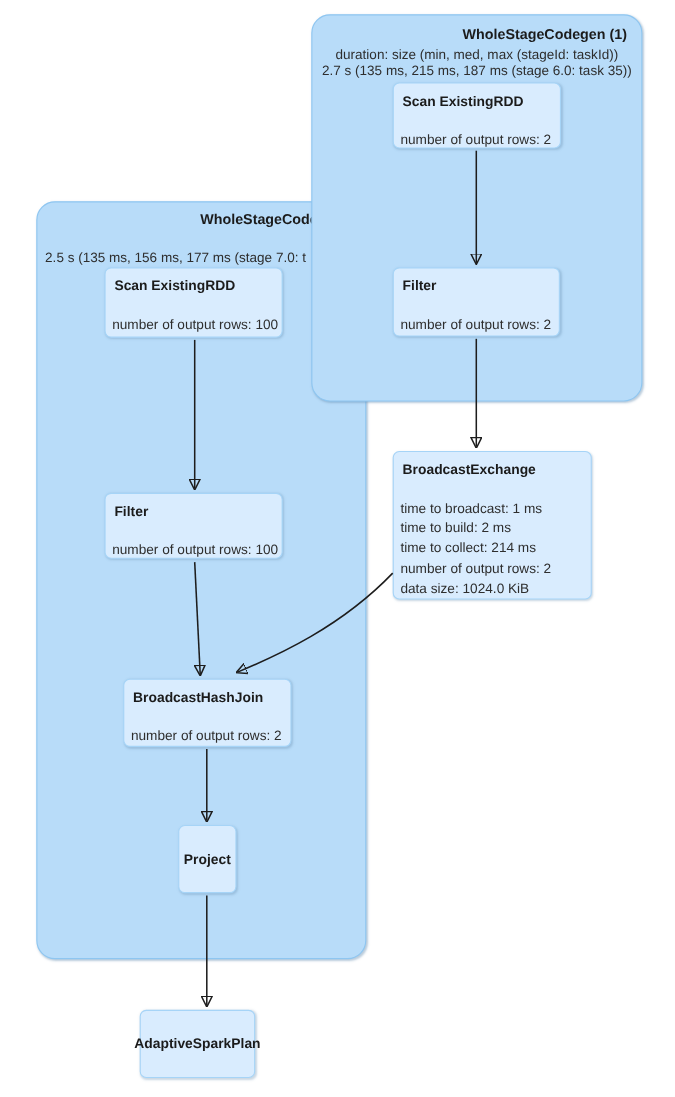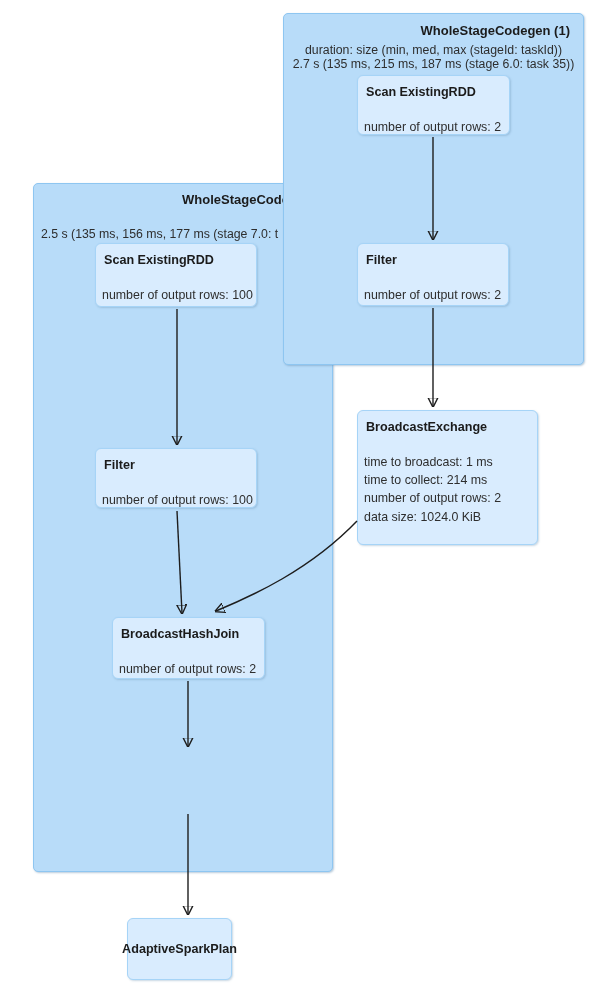--- a/index.html
+++ b/index.html
@@ -12,21 +12,21 @@
     position: relative;
     width: 614px;
     height: 997px;
     background: #ffffff;
     overflow: hidden;
   }
   .cluster {
     position: absolute;
     background: #b8dcf9;
     border: 1px solid #8ec6f1;
-    border-radius: 5px;
+    border-radius: 17px;
     box-shadow: 1px 1px 2px rgba(100, 140, 175, 0.45);
     box-sizing: border-box;
   }
   .cluster-title {
     position: absolute;
     font-size: 13px;
     font-weight: bold;
     color: #1b1b1b;
     white-space: nowrap;
   }
@@ -117,20 +117,21 @@
     <div class="node-title">Filter</div>
     <div class="node-metrics">
       <div>number of output rows: 2</div>
     </div>
   </div>
 
   <div class="node" style="left:357px; top:410px; width:181px; height:135px;">
     <div class="node-title">BroadcastExchange</div>
     <div class="node-metrics">
       <div>time to broadcast: 1 ms</div>
+      <div>time to build: 2 ms</div>
       <div>time to collect: 214 ms</div>
       <div>number of output rows: 2</div>
       <div>data size: 1024.0 KiB</div>
     </div>
   </div>
 
   <div class="node" style="left:95px; top:243px; width:162px; height:64px;">
     <div class="node-title">Scan ExistingRDD</div>
     <div class="node-metrics">
       <div>number of output rows: 100</div>
@@ -144,20 +145,23 @@
     </div>
   </div>
 
   <div class="node" style="left:112px; top:617px; width:153px; height:62px;">
     <div class="node-title">BroadcastHashJoin</div>
     <div class="node-metrics">
       <div>number of output rows: 2</div>
     </div>
   </div>
 
+  <div class="node center" style="left:162px; top:750px; width:53px; height:62px;">
+    <div class="node-title">Project</div>
+  </div>
 
   <div class="node center" style="left:127px; top:918px; width:105px; height:62px;">
     <div class="node-title">AdaptiveSparkPlan</div>
   </div>
 
   <svg id="edge-layer" viewBox="0 0 614 997" xmlns="http://www.w3.org/2000/svg">
     <defs>
       <marker id="arrowhead" viewBox="0 0 10 10" refX="8.5" refY="5" markerWidth="7" markerHeight="8" orient="auto">
         <path d="M0,0 L10,5 L0,10 Z" fill="#1d1d1d" stroke="none"></path>
       </marker>

